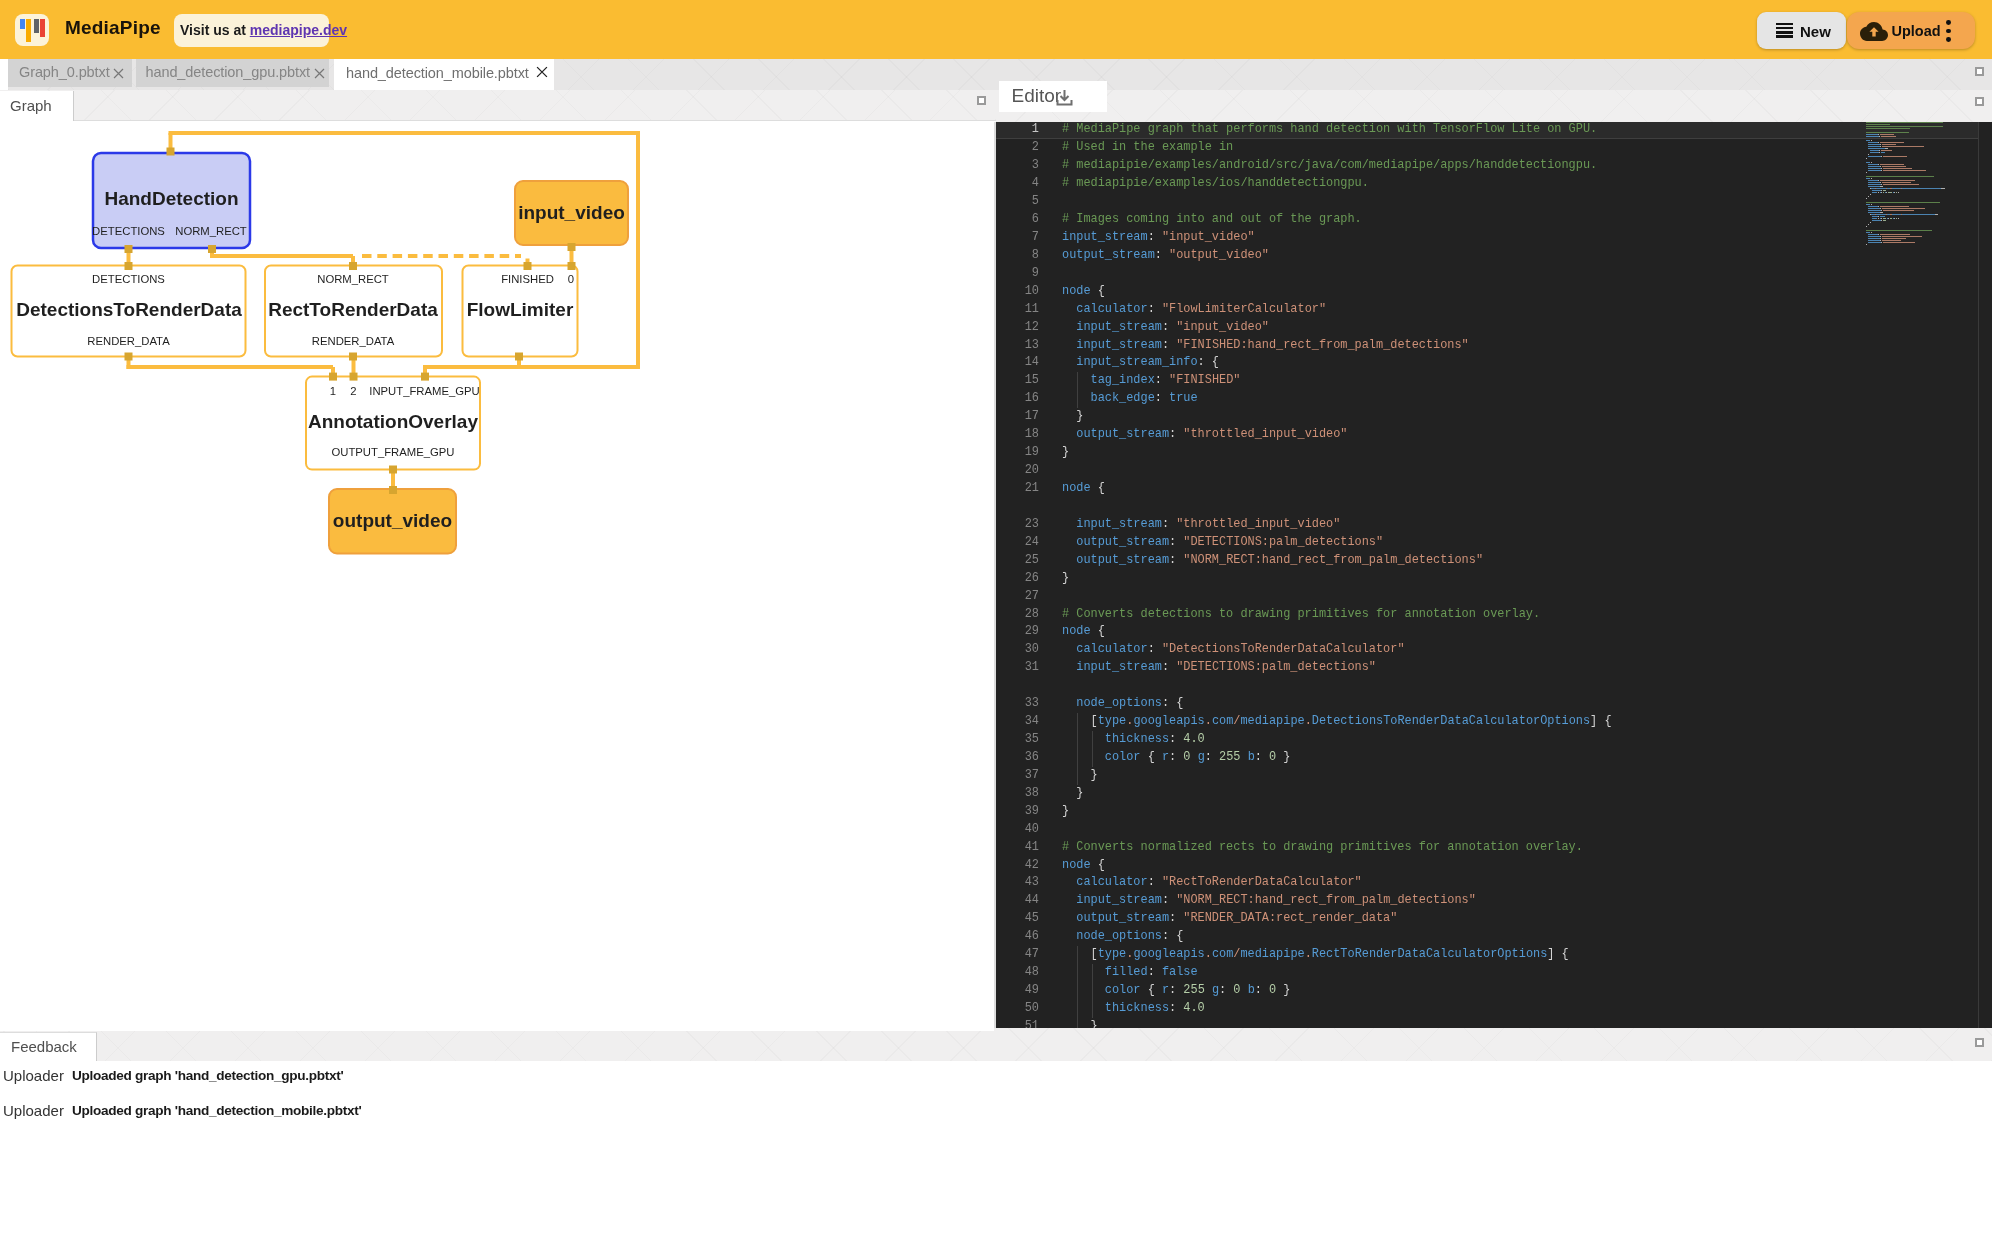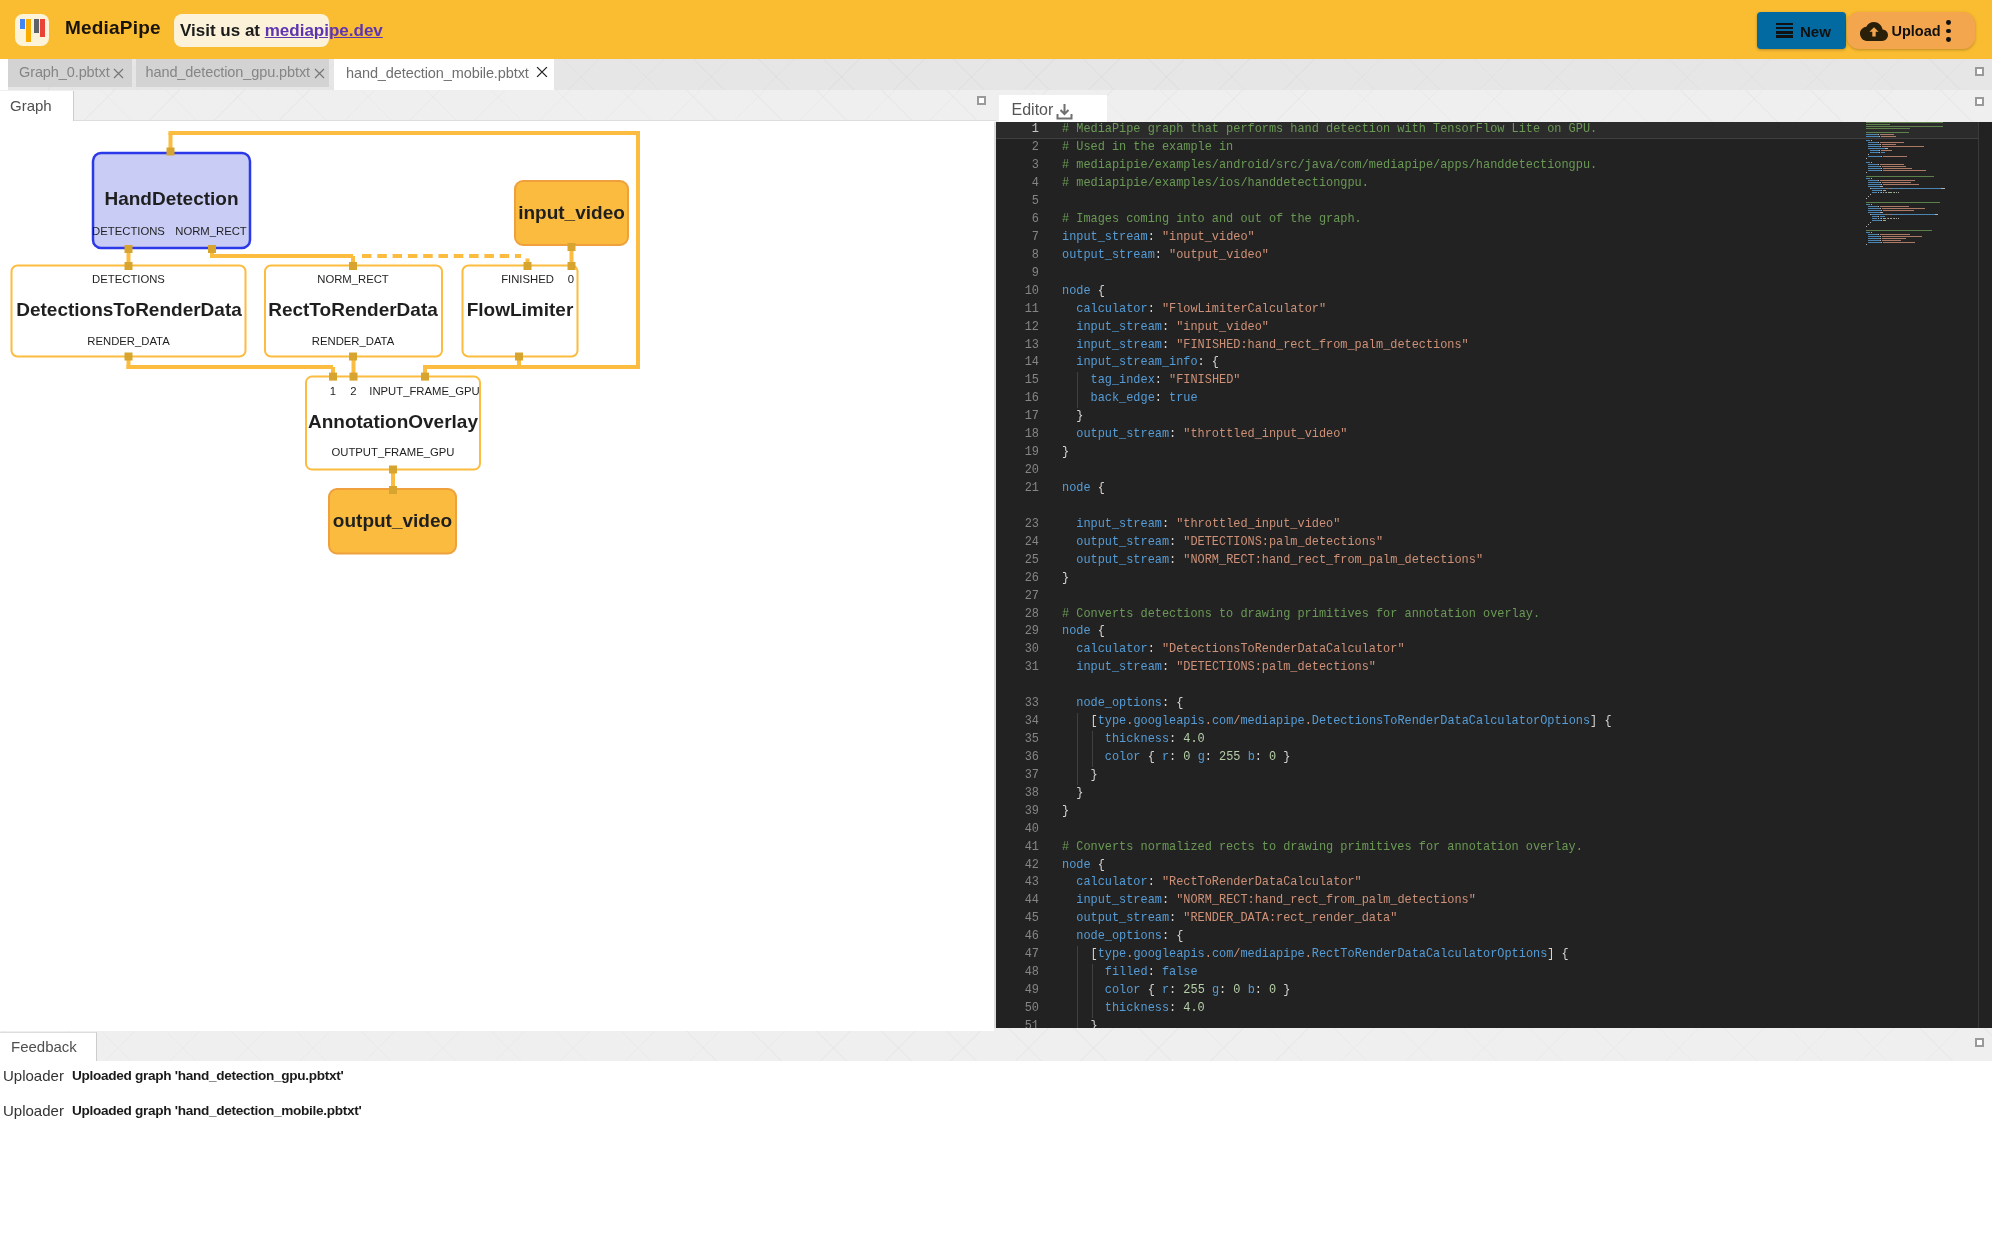--- a/index.html
+++ b/index.html
@@ -11,22 +11,22 @@
 </style></head>
 <body>
 <div class="abs" style="left:0;top:0;width:1992px;height:59px;background:#FABC31">
   <div class="abs" style="left:15px;top:14px;width:34px;height:32px;background:#FCF3D9;border-radius:8px">
     <div class="abs" style="left:5px;top:4.5px;width:5.3px;height:10.3px;background:#4285F4"></div>
     <div class="abs" style="left:11px;top:4.5px;width:5.3px;height:23.4px;background:#F9AB00"></div>
     <div class="abs" style="left:18.5px;top:4.5px;width:5.3px;height:14px;background:#5F6368"></div>
     <div class="abs" style="left:24.6px;top:4.5px;width:5.3px;height:18.3px;background:#EA4335"></div>
   </div>
   <div class="abs" style="left:65px;top:17px;font-size:19px;font-weight:bold;color:#18130b;letter-spacing:.2px">MediaPipe</div>
-  <div class="abs" style="left:174px;top:14px;width:155px;height:33px;background:#FBF2D9;border-radius:8px;line-height:33px;text-align:center;padding-left:6px;font-size:17px;font-weight:bold;color:#1b1b1b;white-space:nowrap">Visit us at&nbsp;<span style="color:#5E35B1;text-decoration:underline">mediapipe.dev</span></div>
-  <div class="abs" style="left:1757px;top:11.5px;width:89px;height:37px;background:#0369a1;border-radius:4px;box-shadow:0 1px 3px rgba(0,0,0,.25)">
+  <div class="abs" style="left:174px;top:14px;width:155px;height:33px;background:#FBF2D9;border-radius:8px;line-height:33px;text-align:center;padding-left:6px;font-size:14px;font-weight:bold;color:#1b1b1b;white-space:nowrap">Visit us at&nbsp;<span style="color:#5E35B1;text-decoration:underline">mediapipe.dev</span></div>
+  <div class="abs" style="left:1757px;top:11.5px;width:89px;height:37px;background:#e5e5e5;border-radius:9px;box-shadow:0 1px 3px rgba(0,0,0,.25)">
     <div class="abs" style="left:19px;top:11px;width:17px;height:15.4px">
       <div style="height:2.8px;background:#111;margin-bottom:1.4px"></div>
       <div style="height:2.8px;background:#111;margin-bottom:1.4px"></div>
       <div style="height:2.8px;background:#111;margin-bottom:1.4px"></div>
       <div style="height:2.8px;background:#111"></div>
     </div>
     <div class="abs" style="left:43px;top:11px;font-size:15px;font-weight:bold;color:#111">New</div>
   </div>
   <div class="abs" style="left:1846.5px;top:11.5px;width:128.5px;height:37px;background:#F4A64E;border-radius:12px;box-shadow:0 1px 3px rgba(0,0,0,.25)">
     <svg class="abs" style="left:13px;top:10px" width="28" height="19" viewBox="0 0 28 19">
@@ -53,21 +53,21 @@
   <div class="abs" style="left:326px;top:0;width:220px;height:31px;background:#fff;color:#6f6f6f;font-size:14.5px;letter-spacing:-.1px;line-height:28px"><span style="margin-left:12px">hand_detection_mobile.pbtxt</span>
     <svg class="abs" style="left:202px;top:7px" width="12" height="12" viewBox="0 0 11 11">
         <path d="M1 1l9 9M10 1l-9 9" stroke="#222" stroke-width="1.2"></path>
       </svg></div>
 </div>
 <div style="position:absolute;left:1975px;top:67px;width:9px;height:9px;border:2px solid #9a9a9a;background:#fff;box-sizing:border-box"></div>
 <div class="abs" style="left:0;top:90px;width:996px;height:31px;background:#F0EFEF;border-bottom:1px solid #ddd;background-image:repeating-linear-gradient(45deg,rgba(0,0,0,.025) 0 1px,transparent 1px 46px),repeating-linear-gradient(-45deg,rgba(0,0,0,.025) 0 1px,transparent 1px 46px);"></div>
 <div class="abs" style="left:996px;top:90px;width:996px;height:32px;background:#F0EFEF;background-image:repeating-linear-gradient(45deg,rgba(0,0,0,.025) 0 1px,transparent 1px 46px),repeating-linear-gradient(-45deg,rgba(0,0,0,.025) 0 1px,transparent 1px 46px);"></div>
 <div class="abs" style="left:0;top:91px;width:74px;height:31px;background:#fff;border-right:1px solid #ccc;color:#4f4f4f;font-size:15px;line-height:30px"><span style="margin-left:10px">Graph</span></div>
 <div style="position:absolute;left:977px;top:96px;width:9px;height:9px;border:2px solid #9a9a9a;background:#fff;box-sizing:border-box"></div>
-<div class="abs" style="left:998.5px;top:95px;width:108px;height:31px;background:#fff;color:#555;font-size:16px;line-height:30px"><span style="margin-left:13px">Editor</span>
+<div class="abs" style="left:998.5px;top:81px;width:108px;height:31px;background:#fff;color:#555;font-size:19px;line-height:30px"><span style="margin-left:13px">Editor</span>
   <svg class="abs" style="left:56px;top:7px" width="19" height="19" viewBox="0 0 19 19">
       <path d="M9.5 2v9.5M5.5 8l4 4 4-4" stroke="#6f6f6f" stroke-width="2" fill="none"></path>
       <path d="M2.5 12v4.5h14V12" stroke="#6f6f6f" stroke-width="2" fill="none"></path>
     </svg></div>
 <div style="position:absolute;left:1975px;top:97px;width:9px;height:9px;border:2px solid #9a9a9a;background:#fff;box-sizing:border-box"></div>
 <div class="abs" style="left:0;top:121px;width:994px;height:910px;background:#fff"></div>
 <svg class="abs" style="left:0;top:121px" width="994" height="910" viewBox="0 0 994 910">
     <line x1="168.5" y1="12" x2="640" y2="12" stroke="#FBBC3F" stroke-width="4"></line>
     <line x1="638" y1="10" x2="638" y2="248" stroke="#FBBC3F" stroke-width="4"></line>
     <line x1="170.5" y1="12" x2="170.5" y2="32" stroke="#FBBC3F" stroke-width="4"></line>

